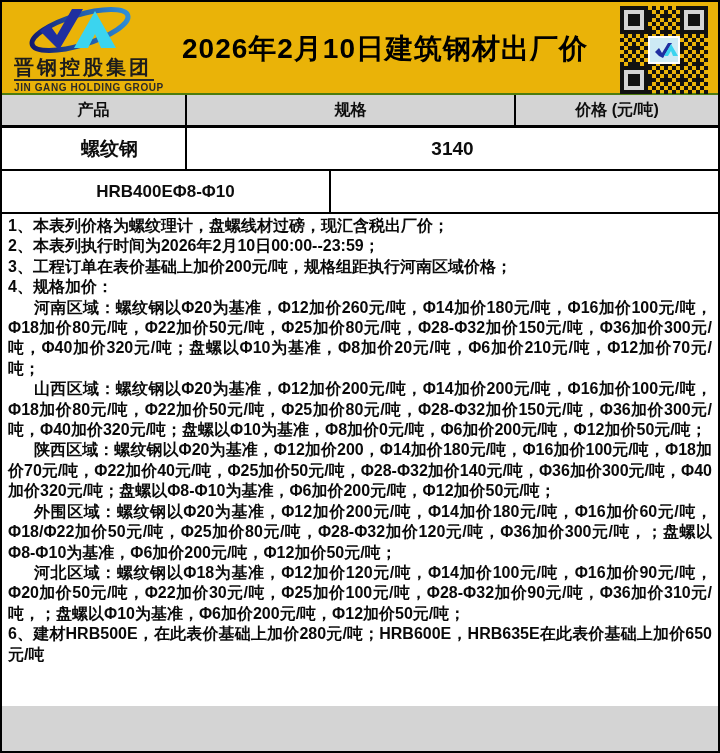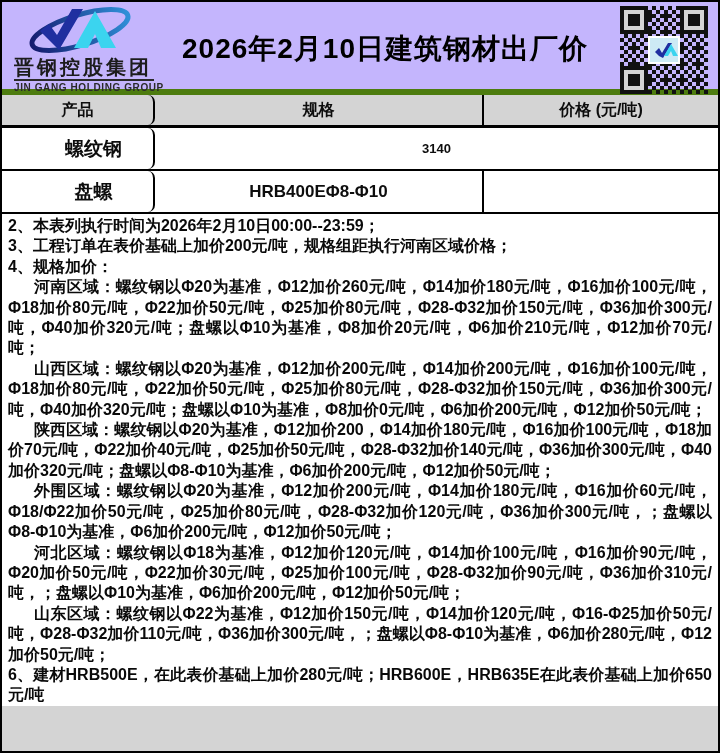--- a/index.html
+++ b/index.html
@@ -10,45 +10,45 @@
   }
   .page {
     width:720px; height:753px;
     border:2px solid #000;
     background:#d4d4d4;
     overflow:hidden;
     font-weight:bold;
     color:#0d0d0d;
   }
   
-  .banner { position:relative; height:93px; border-bottom:6px solid #4d7c0f; background:#c4b5fd; }
+  .banner { position:relative; height:93px; border-bottom:2px solid #4d7c0f; background:#eab308; }
   .logo { position:absolute; left:12px; top:2px; width:150px; }
   .logo-mark { display:block; margin-left:10px; }
   .logo-cn { font-size:20px; letter-spacing:3px; color:#1c1c1c; font-weight:bold; line-height:22px; }
   .logo-rule { height:2px; background:#2a2a2a; margin:1px 0 1px 0; width:140px; }
   .logo-en { font-size:10px; letter-spacing:0.6px; color:#2a2a2a; font-weight:bold; }
   .title {
     position:absolute; left:160px; right:110px; top:0; height:93px;
     display:flex; align-items:center; justify-content:center;
     font-size:28px; font-weight:bold; color:#000; letter-spacing:1px;
     white-space:nowrap;
   }
   .qr { position:absolute; right:10px; top:4px; }
   
   .trow { display:flex; width:100%; background:#fff; border-bottom:2px solid #000; }
   .trow.thead { background:#d4d4d4; height:33px; border-bottom:3px solid #000; }
   .trow.tbody { height:43px; }
   .cell { display:flex; align-items:center; justify-content:center; text-align:center; }
-  .c1 { width:153px; border-right:2px solid #000;border-radius:7px; }
+  .c1 { width:185px; border-right:2px solid #000; }
   .c2 { width:329px; border-right:2px solid #000; }
   .c3 { flex:1;text-align:right; }
   .thead .cell { font-size:16px; }
   .tbody .c1 { font-size:19px;padding-left:32px; }
   .tbody .c2 { font-size:17px; white-space:pre-line; line-height:19px; }
-  .tbody .c3 { font-size:13px; }
+  .tbody .c3 { font-size:19px; }
   
   .notes {
     background:#fff;
     height:492px;
     padding:2px 6px 0 6px;
     font-size:16px;
     line-height:20.4px;
     color:#0a0a0a;
     overflow:hidden;
   }
@@ -124,31 +124,30 @@
     <div class="trow thead">
       <div class="cell c1">产品</div>
       <div class="cell c2">规格</div>
       <div class="cell c3">价格 (元/吨)</div>
     </div>
     <div class="trow tbody">
       <div class="cell c1">螺纹钢</div>
       <div class="cell c3">3140</div>
     </div>
     <div class="trow tbody">
-      <div class="cell c1">盘螺</div>
       <div class="cell c2">HRB400EΦ8-Φ10</div>
     </div>
   </div>
 
   <div class="notes">
+    <p>1、本表列价格为螺纹理计，盘螺线材过磅，现汇含税出厂价；</p>
     <p>2、本表列执行时间为2026年2月10日00:00--23:59；</p>
     <p>3、工程订单在表价基础上加价200元/吨，规格组距执行河南区域价格；</p>
     <p>4、规格加价：</p>
     <p class="region">河南区域：螺纹钢以Φ20为基准，Φ12加价260元/吨，Φ14加价180元/吨，Φ16加价100元/吨，Φ18加价80元/吨，Φ22加价50元/吨，Φ25加价80元/吨，Φ28-Φ32加价150元/吨，Φ36加价300元/吨，Φ40加价320元/吨；盘螺以Φ10为基准，Φ8加价20元/吨，Φ6加价210元/吨，Φ12加价70元/吨；</p>
     <p class="region">山西区域：螺纹钢以Φ20为基准，Φ12加价200元/吨，Φ14加价200元/吨，Φ16加价100元/吨，Φ18加价80元/吨，Φ22加价50元/吨，Φ25加价80元/吨，Φ28-Φ32加价150元/吨，Φ36加价300元/吨，Φ40加价320元/吨；盘螺以Φ10为基准，Φ8加价0元/吨，Φ6加价200元/吨，Φ12加价50元/吨；</p>
     <p class="region">陕西区域：螺纹钢以Φ20为基准，Φ12加价200，Φ14加价180元/吨，Φ16加价100元/吨，Φ18加价70元/吨，Φ22加价40元/吨，Φ25加价50元/吨，Φ28-Φ32加价140元/吨，Φ36加价300元/吨，Φ40加价320元/吨；盘螺以Φ8-Φ10为基准，Φ6加价200元/吨，Φ12加价50元/吨；</p>
     <p class="region">外围区域：螺纹钢以Φ20为基准，Φ12加价200元/吨，Φ14加价180元/吨，Φ16加价60元/吨，Φ18/Φ22加价50元/吨，Φ25加价80元/吨，Φ28-Φ32加价120元/吨，Φ36加价300元/吨，；盘螺以Φ8-Φ10为基准，Φ6加价200元/吨，Φ12加价50元/吨；</p>
     <p class="region">河北区域：螺纹钢以Φ18为基准，Φ12加价120元/吨，Φ14加价100元/吨，Φ16加价90元/吨，Φ20加价50元/吨，Φ22加价30元/吨，Φ25加价100元/吨，Φ28-Φ32加价90元/吨，Φ36加价310元/吨，；盘螺以Φ10为基准，Φ6加价200元/吨，Φ12加价50元/吨；</p>
-    <p class="region">山东区域：螺纹钢以Φ22为基准，Φ12加价150元/吨，Φ14加价120元/吨，Φ16-Φ25加价50元/吨，Φ28-Φ32加价110元/吨，Φ36加价300元/吨，；盘螺以Φ8-Φ10为基准，Φ6加价280元/吨，Φ12加价50元/吨；</p>
     <p>6、建材HRB500E，在此表价基础上加价280元/吨；HRB600E，HRB635E在此表价基础上加价650元/吨</p>
   </div>
 
 </div>
 
 </body></html>

